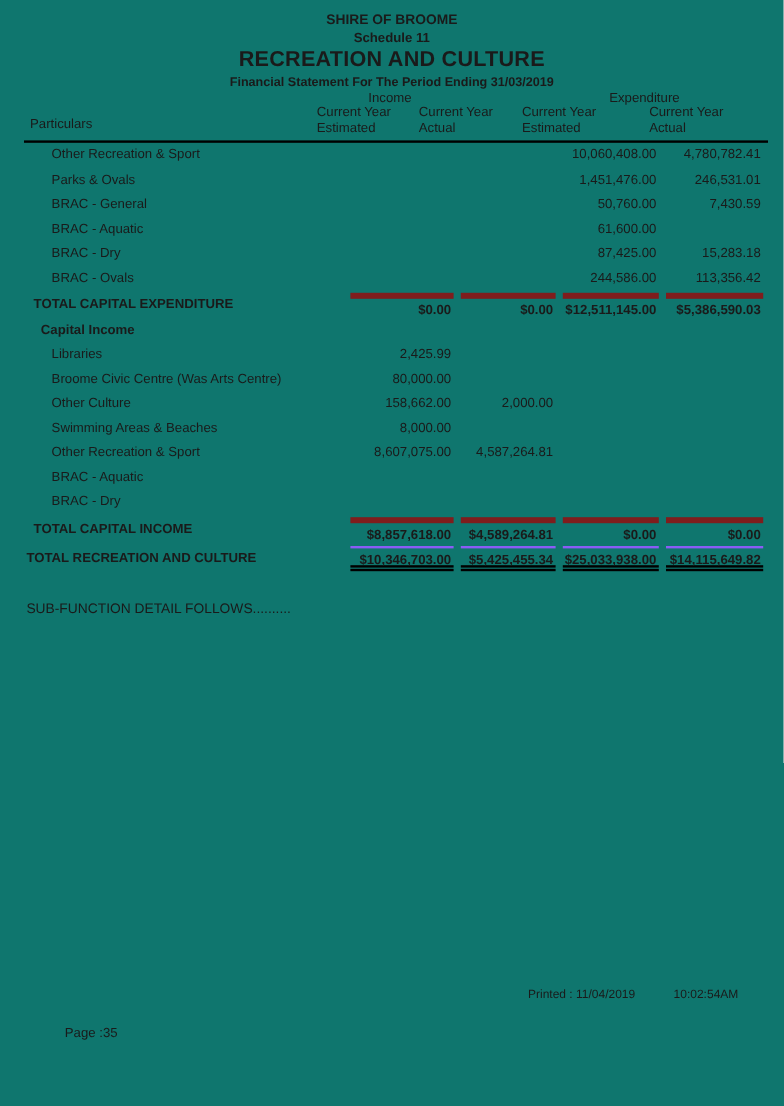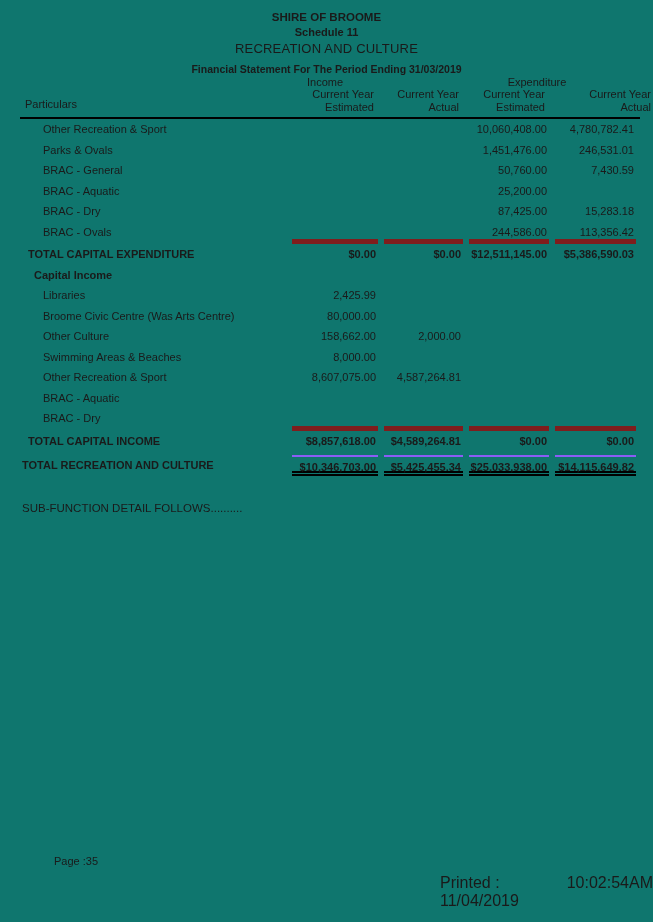--- a/index.html
+++ b/index.html
@@ -6,55 +6,55 @@
   .page {
     position:relative; width:653px; height:922px; margin:0 auto;
     background:#0f766e; overflow:hidden;
     font-family:"Liberation Sans", sans-serif; color:#1a1a1a;
     -webkit-font-smoothing:antialiased;
   }
   
   .titles { padding-top:11px; text-align:center; }
   .t-org      { font-size:11.5px; font-weight:bold; line-height:13px; }
   .t-schedule { font-size:11px;   font-weight:bold; line-height:11px; margin-top:3px; }
-  .t-title    { font-size:13px; font-weight:normal; line-height:14px; margin-top:4px; letter-spacing:.2px; }
+  .t-title    { font-size:18px; font-weight:bold; line-height:14px; margin-top:4px; letter-spacing:.2px; }
   .t-subtitle { font-size:10.5px; font-weight:bold; line-height:11px; margin-top:8px; }
   
   .colhead { position:relative; height:42px; margin:0 13px 0 20px; font-size:11px; }
   .particulars { position:absolute; left:5px; bottom:7px; }
   .grp { position:absolute; top:1px; width:100px; text-align:center; }
   .grp-income { left:255px; }
   .grp-exp    { left:467px; }
-  .sub { position:absolute; top:13px; width:110px; text-align:right; line-height:12.5px; }
+  .sub { position:absolute; top:13px; width:110px; text-align:left; line-height:12.5px; }
   .sub1 { left:244px; } 
   .sub2 { left:329px; } 
   .sub3 { left:415px; } 
   .sub4 { left:521px; } 
   .head-rule { height:2px; background:#000; margin:0 13px 0 20px; }
   
   .rows { margin-left:16px; width:620px; }
   .row { display:flex; align-items:stretch; height:20.5px; font-size:11px; }
   .cell { line-height:20.5px; box-sizing:border-box; white-space:nowrap; }
   .cell.label { flex:0 0 270px; padding-left:27px; }
   .cell.num { text-align:right; padding-right:2px; margin-left:6px; }
   .cell.num.c1 { width:86px; }
   .cell.num.c2 { width:79px; }
   .cell.num.c3 { width:80px; }
   .cell.num.c4 { width:81px; }
   .row.section .cell.label { padding-left:18px; font-weight:bold; }
-  .row.total { margin-top:2px;align-items:flex-end; }
+  .row.total { margin-top:2px; }
   .row.total .cell.label { padding-left:12px; font-weight:bold; }
   .row.total .cell.num { border-top:5px solid #7f1d1d; font-weight:bold; }
   .row.grand { margin-top:4px; }
   .row.grand .cell.label { padding-left:6px; font-weight:bold; }
   .row.grand .cell.num { border-top:2px solid #8b5cf6; border-bottom:5px double #000; font-weight:bold; }
   
   .footnote { margin:26px 0 0 22px; font-size:11.5px; }
   .footer-page { position:absolute; left:34px; top:855px; font-size:11px;margin-left:20px; }
-  .footer-printed { position:absolute; left:440px; top:874px; font-size:16px; display:flex; }
+  .footer-printed { position:absolute; left:440px; top:824px; font-size:10px; display:flex; }
   .footer-printed .time { margin-left:32px; }
 </style>
 </head>
 <body>
 
 <div class="page">
 
   <div class="titles">
     <div class="t-org">SHIRE OF BROOME</div>
     <div class="t-schedule">Schedule 11</div>
@@ -105,21 +105,21 @@
         <div class="cell label">BRAC - General</div>
         <div class="cell num c1"></div>
         <div class="cell num c2"></div>
         <div class="cell num c3">50,760.00</div>
         <div class="cell num c4">7,430.59</div>
       </div>
       <div class="row item">
         <div class="cell label">BRAC - Aquatic</div>
         <div class="cell num c1"></div>
         <div class="cell num c2"></div>
-        <div class="cell num c3">25,200.00</div>
+        <div class="cell num c3">61,600.00</div>
         <div class="cell num c4"></div>
       </div>
       <div class="row item">
         <div class="cell label">BRAC - Dry</div>
         <div class="cell num c1"></div>
         <div class="cell num c2"></div>
         <div class="cell num c3">87,425.00</div>
         <div class="cell num c4">15,283.18</div>
       </div>
       <div class="row item">

